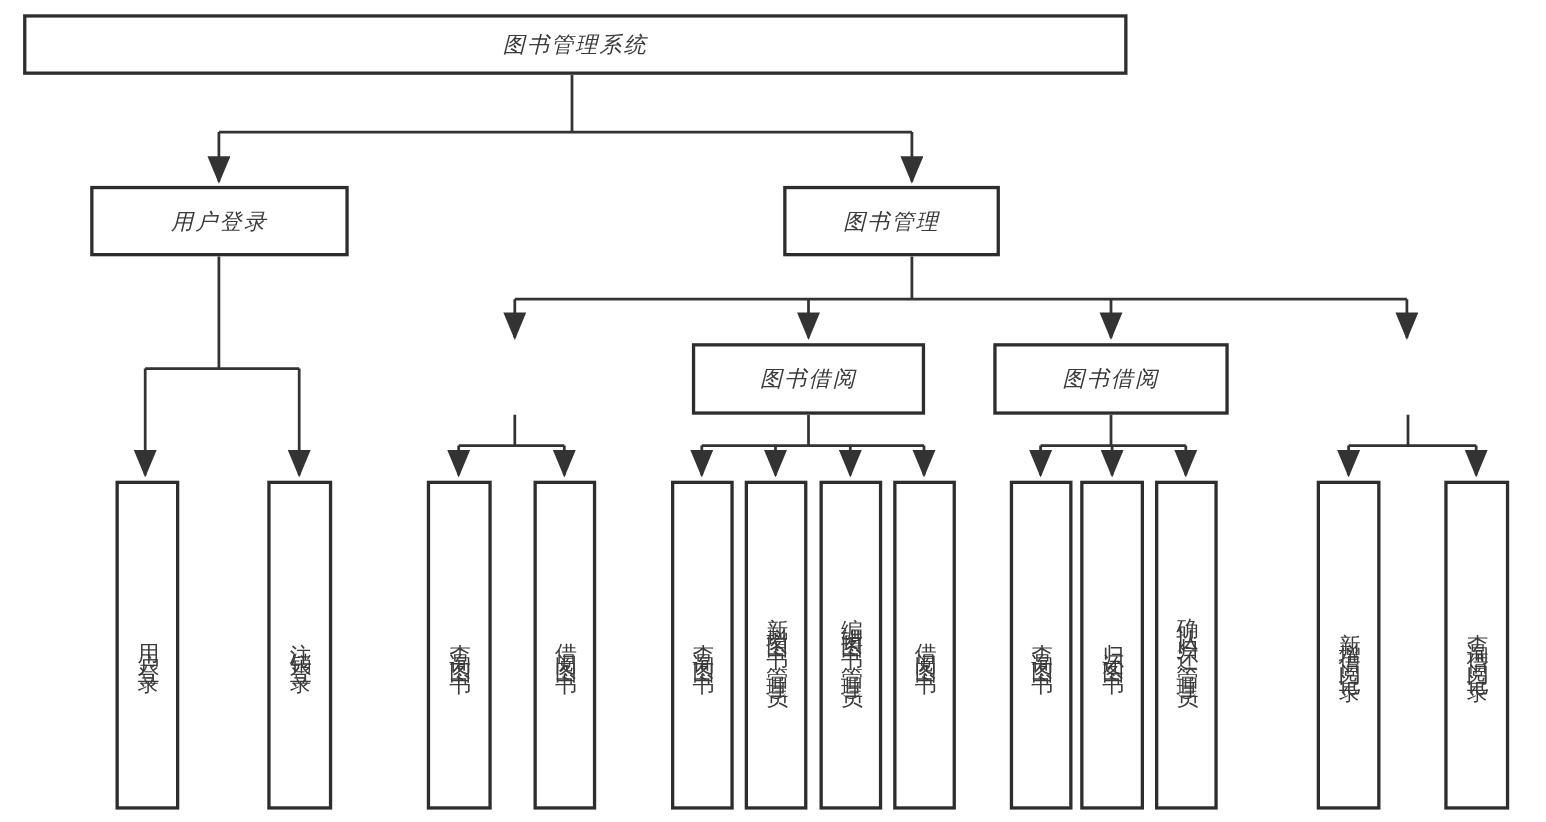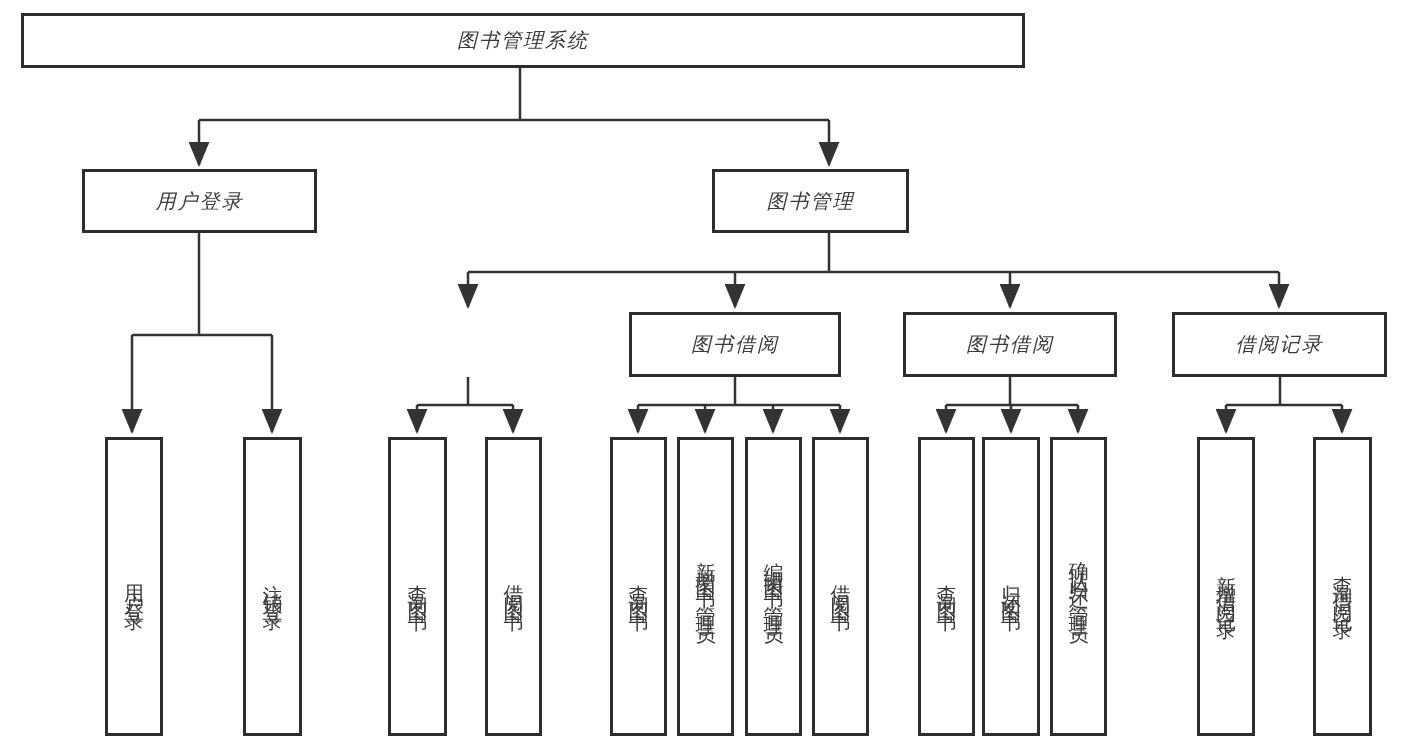--- a/index.html
+++ b/index.html
@@ -136,23 +136,20 @@
   <div class="node hnode book-mgmt">
     <span class="lbl">图书管理</span>
   </div>
 
   <div class="node hnode l3-borrow">
     <span class="lbl">图书借阅</span>
   </div>
   <div class="node hnode l3-current">
     <span class="lbl">图书借阅</span>
   </div>
-  <div class="node hnode l3-records">
-    <span class="lbl">借阅记录</span>
-  </div>
 
   <div class="node leaf leaf-1">
     <span class="lbl">用户登录</span>
   </div>
   <div class="node leaf leaf-2">
     <span class="lbl">注销登录</span>
   </div>
 
   <div class="node leaf leaf-3">
     <span class="lbl">查询图书</span>

